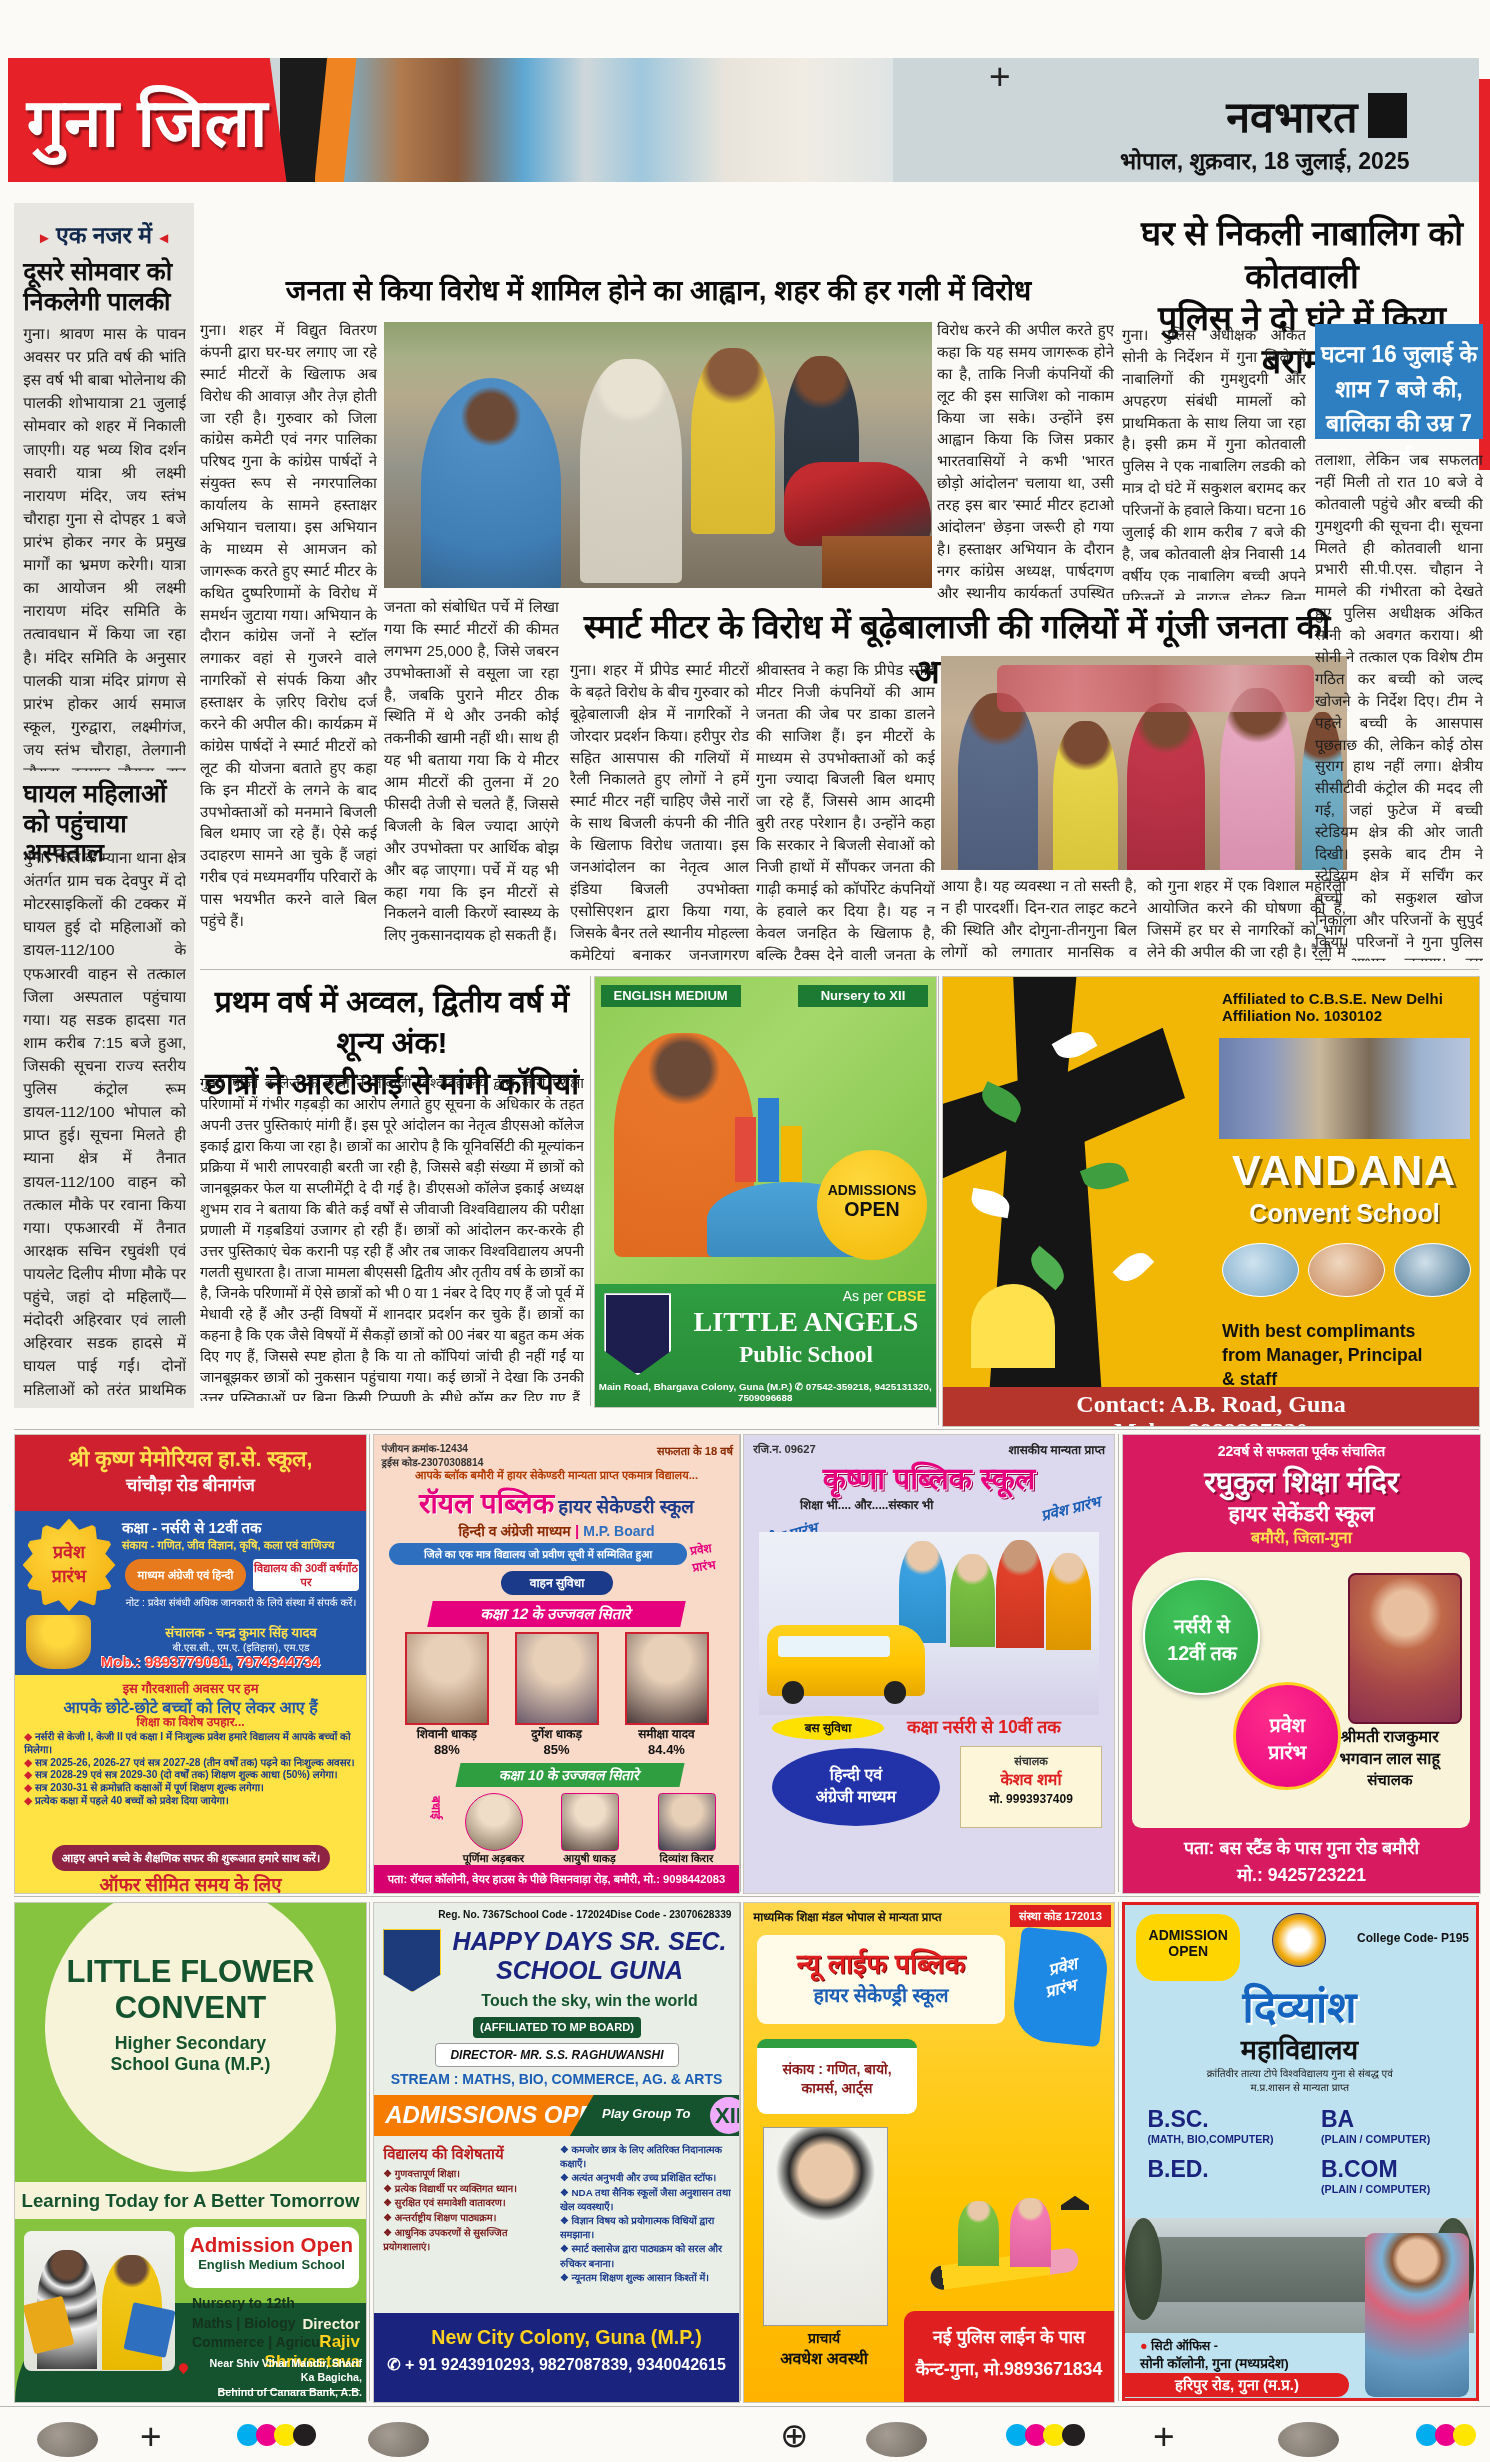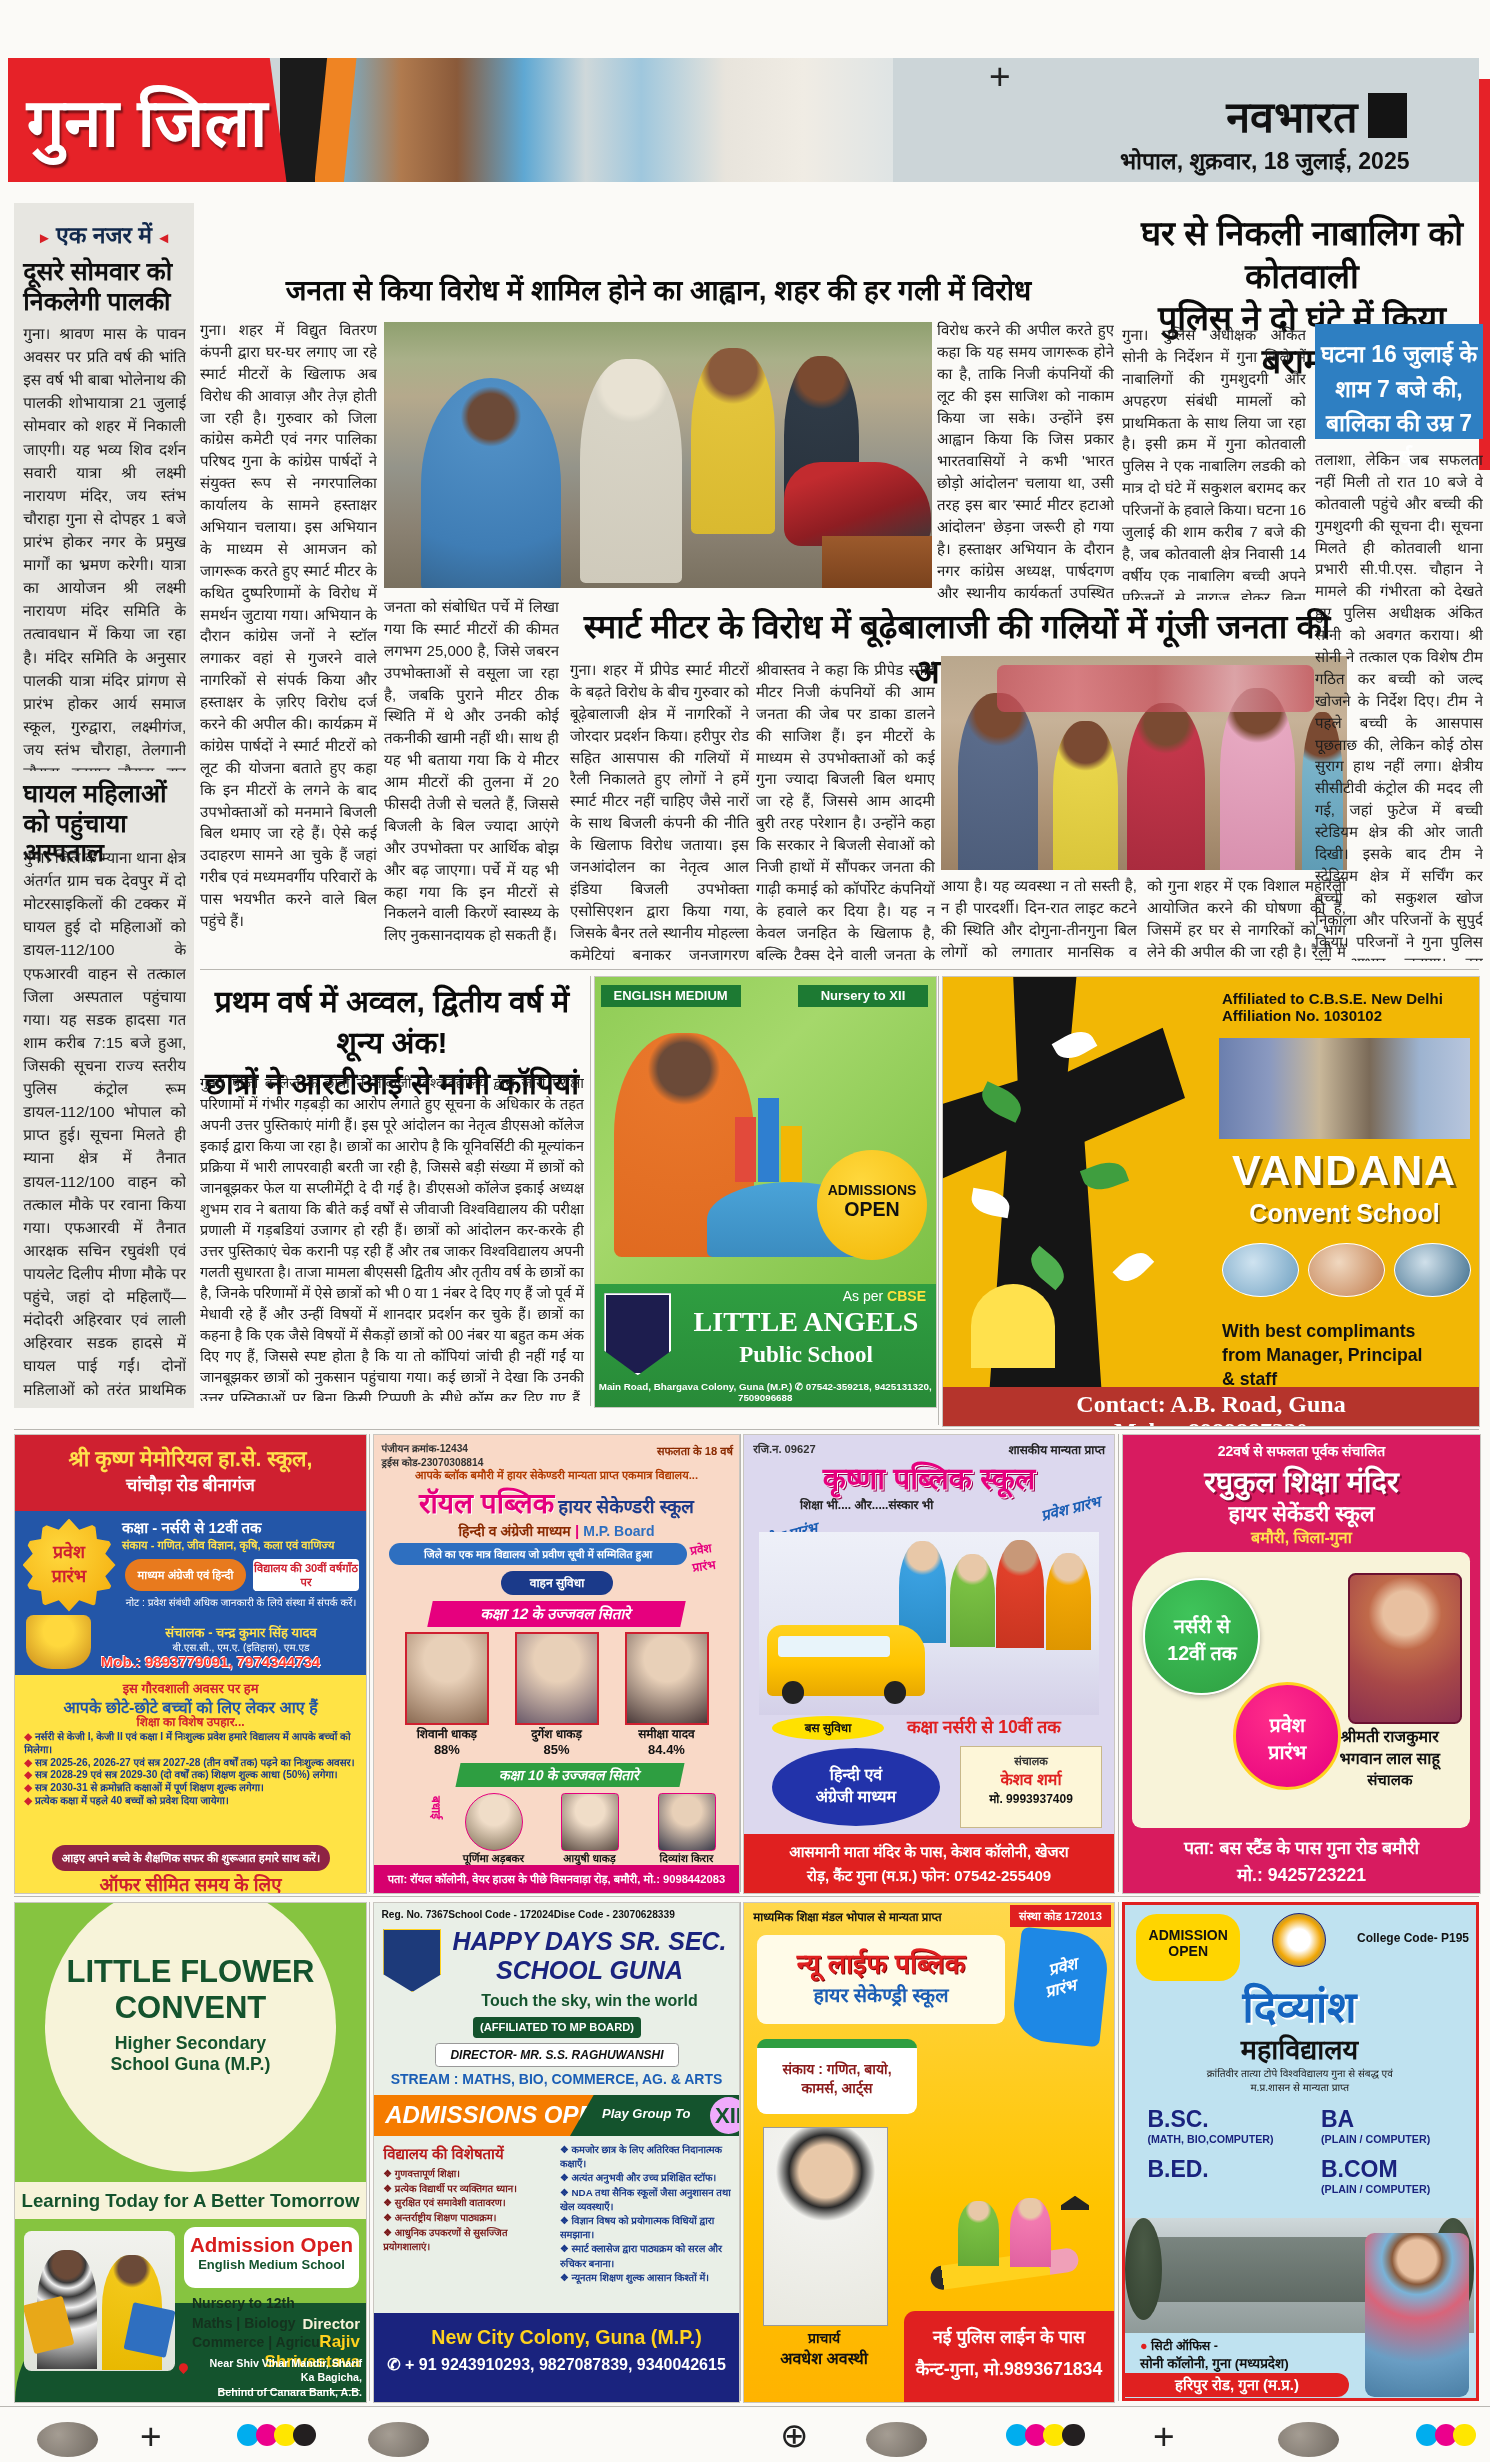--- a/index.html
+++ b/index.html
@@ -293,24 +293,20 @@
     <div class="ab" style="left:163px;top:279px;width:200px;color:#e02020;font-weight:800;font-size:17.7px;">कक्षा नर्सरी से 10वीं तक</div>
     <div class="ab c" style="left:28px;top:313px;width:168px;height:78px;background:#2233aa;border-radius:50%;color:#fff;font-weight:800;padding-top:15px;box-sizing:border-box;">
       <div style="font-size:16px;">हिन्दी एवं</div>
       <div style="font-size:16px;">अंग्रेजी माध्यम</div>
     </div>
     <div class="ab c" style="left:216px;top:311px;width:142px;height:82px;background:#fdf6d8;border:1.9px solid #c8b88a;box-sizing:border-box;padding-top:5.6px;">
       <div style="color:#333;font-weight:700;font-size:11.2px;">संचालक</div>
       <div style="color:#e02020;font-weight:800;font-size:16px;">केशव शर्मा</div>
       <div style="color:#111;font-weight:800;font-size:12px;">मो. 9993937409</div>
     </div>
-    <div class="ab c" style="left:0;top:399px;width:370px;height:60px;background:#e02020;color:#fff;font-weight:800;font-size:15px;line-height:1.6;padding-top:5.6px;box-sizing:border-box;">
-      <div>आसमानी माता मंदिर के पास, केशव कॉलोनी, खेजरा</div>
-      <div>रोड़, कैंट गुना (म.प्र.) फोन: 07542-255409</div>
-    </div>
   </div>
 
   <div class="ab ad" style="left:1122px;top:1434px;width:357px;height:458px;background:#d81b60;">
     <div class="ab c" style="left:0;top:5.6px;width:357px;color:#fff;font-weight:700;font-size:14px;">22वर्ष से सफलता पूर्वक संचालित</div>
     <div class="ab c" style="left:0;top:26px;width:357px;color:#fff;font-weight:800;font-size:29px;text-shadow:1.9px 1.9px 0 #8a0a38;">रघुकुल शिक्षा मंदिर</div>
     <div class="ab c" style="left:0;top:63px;width:357px;color:#fff;font-weight:800;font-size:21.4px;">हायर सेकेंडरी स्कूल</div>
     <div class="ab c" style="left:0;top:91px;width:357px;color:#ffe14d;font-weight:800;font-size:16px;">बमौरी, जिला-गुना</div>
     <div class="ab" style="left:9.3px;top:117px;width:338px;height:276px;background:#f8f3d9;border-radius:56px 9.3px 9.3px 9.3px;">
       <div class="ab c" style="left:11.2px;top:26px;width:117px;height:117px;border-radius:50%;background:radial-gradient(circle at 40% 30%,#3fc45a,#2e9e41);border:2.8px solid #fff;box-shadow:0 1.9px 5.6px rgba(0,0,0,.3);color:#fff;font-weight:800;padding-top:32px;box-sizing:border-box;">
         <div style="font-size:19.6px;">नर्सरी से</div>
@@ -363,21 +359,21 @@
     </div>
     <div class="ab" style="left:164px;top:460px;width:9.3px;height:9.3px;border-radius:50% 50% 50% 0;background:#e02020;transform:rotate(-45deg);"></div>
     <div class="ab" style="left:179px;top:453px;width:168px;color:#fff;font-weight:600;font-size:10.7px;line-height:1.35;text-align:right;">
       <div>Near Shiv Vihar Mandir, Sharif Ka Bagicha,</div>
       <div>Behind of Canara Bank, A.B. Road, Guna</div>
 
     </div>
   </div>
 
   <div class="ab ad" style="left:373px;top:1902px;width:365px;height:499px;background:#e9efe7;">
-    <div class="ab" style="left:7.5px;top:5.6px;width:350px;color:#111;font-weight:700;font-size:10.2px;display:flex;justify-content:flex-start;">
+    <div class="ab" style="left:7.5px;top:5.6px;width:350px;color:#111;font-weight:700;font-size:10.2px;display:flex;justify-content:flex-end;">
       <span>Reg. No. 7367</span>
       <span>School Code - 172024</span>
       <span>Dise Code - 23070628339</span>
     </div>
     <div class="ab" style="left:9.3px;top:26px;width:58px;height:63px;background:#1d3a7a;clip-path:polygon(0 0,100% 0,100% 72%,50% 100%,0 72%);border:1.9px solid #ffd21e;box-sizing:border-box;"></div>
     <div class="ab c" style="left:73px;top:24px;width:285px;color:#1a237e;font-weight:800;font-style:italic;">
       <div style="font-size:25px;">HAPPY DAYS SR. SEC.</div>
       <div style="font-size:25px;">SCHOOL GUNA</div>
     </div>
     <div class="ab c" style="left:73px;top:89px;width:285px;color:#14532d;font-weight:800;font-size:16px;">Touch the sky, win the world</div>

